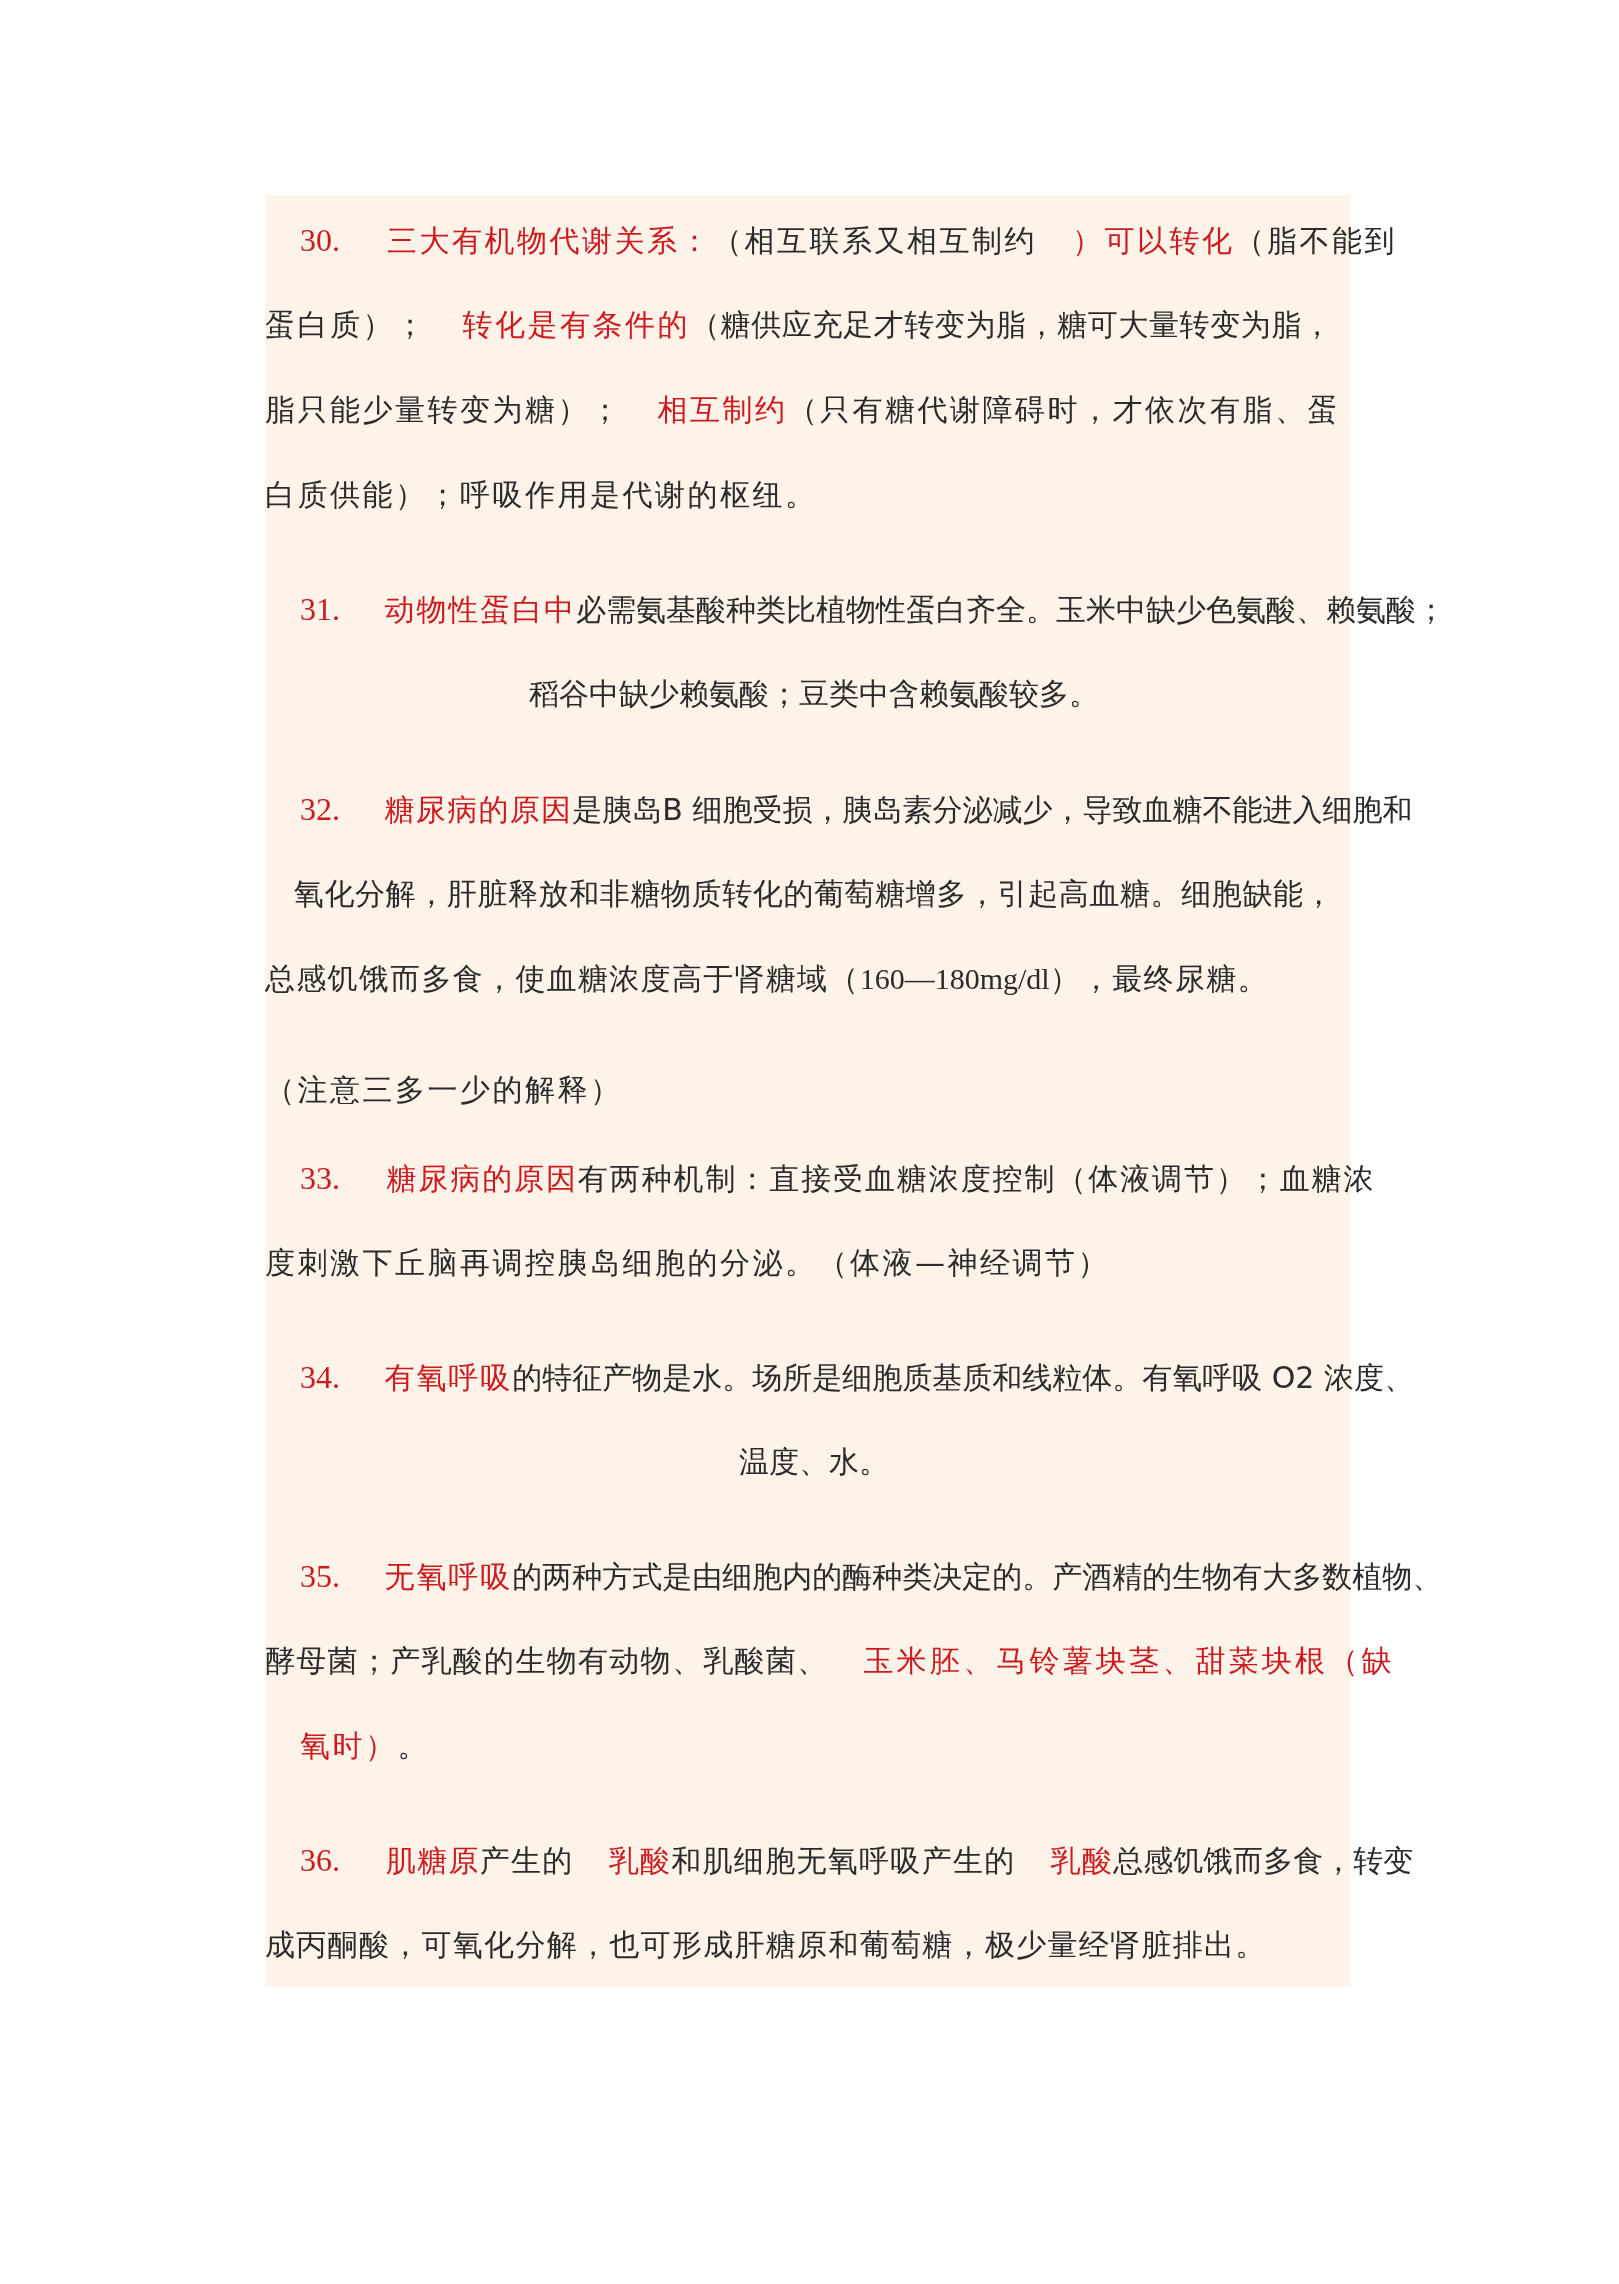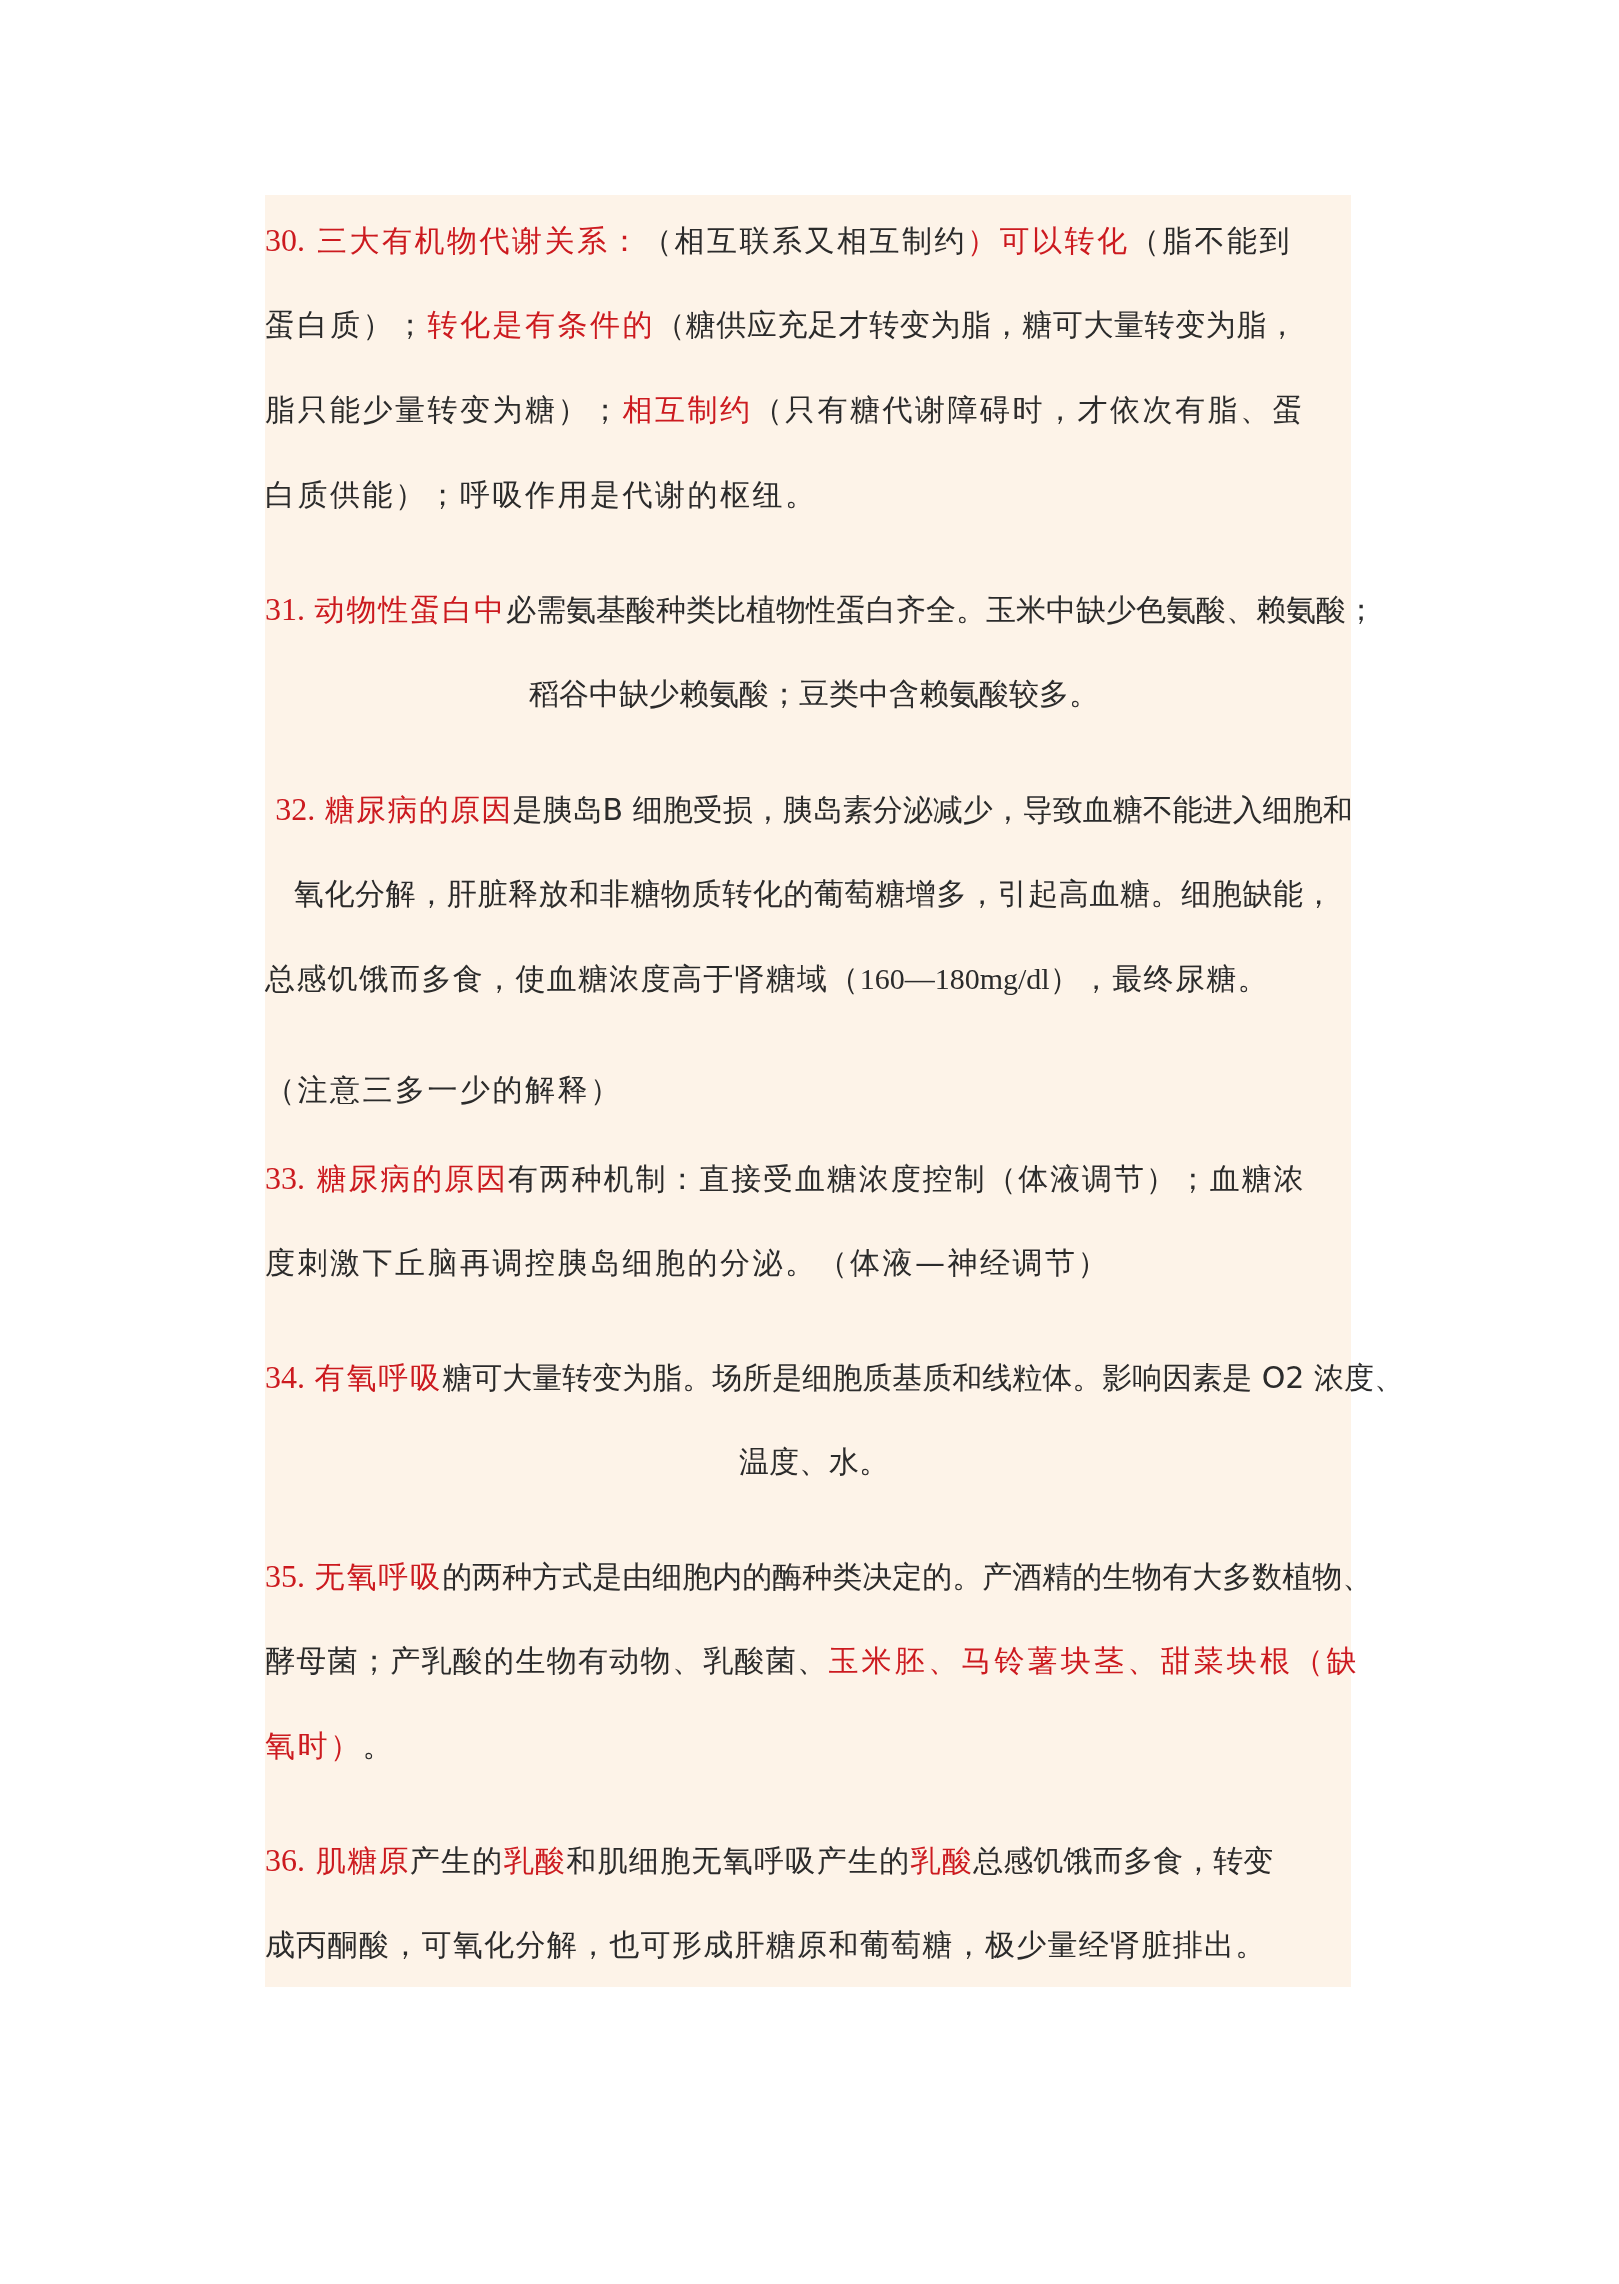--- a/index.html
+++ b/index.html
@@ -32,21 +32,21 @@
       color: #2b2b2b;
       white-space: nowrap;
       letter-spacing: 2.5px;
     }
     .line.tight { letter-spacing: 0px; text-align: center; }
     .num {
       font-family: "Liberation Serif", "DejaVu Serif", serif;
       font-size: 32px;
       letter-spacing: 0;
     }
-    .red { color: #cc1a1f; }
+    .red { color: #cc1a1f; padding-left: 35px; }
     .serif {
       font-family: "Liberation Serif", "DejaVu Serif", serif;
       letter-spacing: 0;
       text-align: center;
     }
   </style>
 </head>
 <body>
 
 <div class="panel"></div>
@@ -90,21 +90,21 @@
 <div class="line" style="top:1156px; letter-spacing:1.9px">
   <span class="num red">33.</span>
   <span class="red">糖尿病的原因</span><span>有两种机制：直接受血糖浓度控制（体液调节）；血糖浓</span>
 </div>
 <div class="line" style="top:1241px">
   <span>度刺激下丘脑再调控胰岛细胞的分泌。（体液—神经调节）</span>
 </div>
 
 <div class="line tight" style="top:1355px">
   <span class="num red">34.</span>
-  <span class="red" style="letter-spacing:1.9px">有氧呼吸</span><span>糖可大量转变为脂。场所是细胞质基质和线粒体。影响因素是 O2 浓度、</span>
+  <span class="red" style="letter-spacing:1.9px">有氧呼吸</span><span>的特征产物是水。场所是细胞质基质和线粒体。有氧呼吸 O2 浓度、</span>
 </div>
 <div class="line tight" style="top:1440px">
   <span>温度、水。</span>
 </div>
 
 <div class="line tight" style="top:1554px">
   <span class="num red">35.</span>
   <span class="red" style="letter-spacing:1.9px">无氧呼吸</span><span>的两种方式是由细胞内的酶种类决定的。产酒精的生物有大多数植物、</span>
 </div>
 <div class="line" style="top:1639px; letter-spacing:1.3px">

